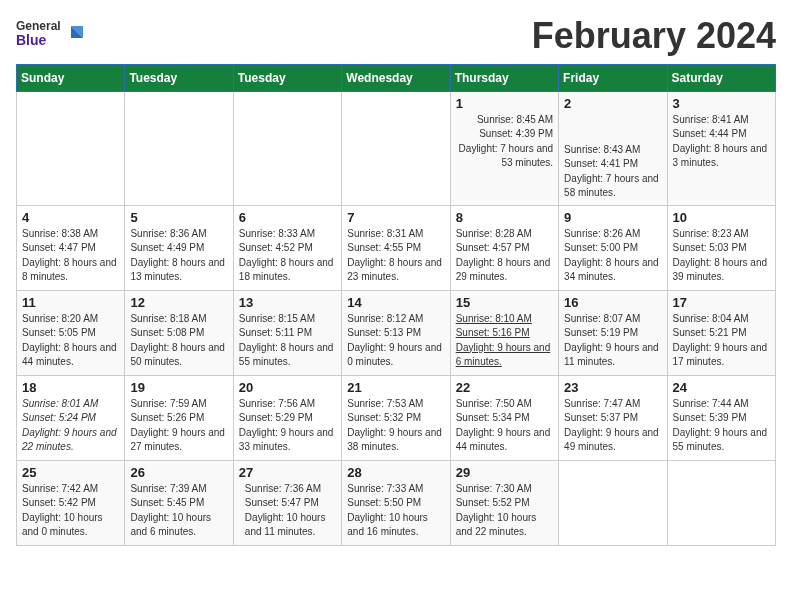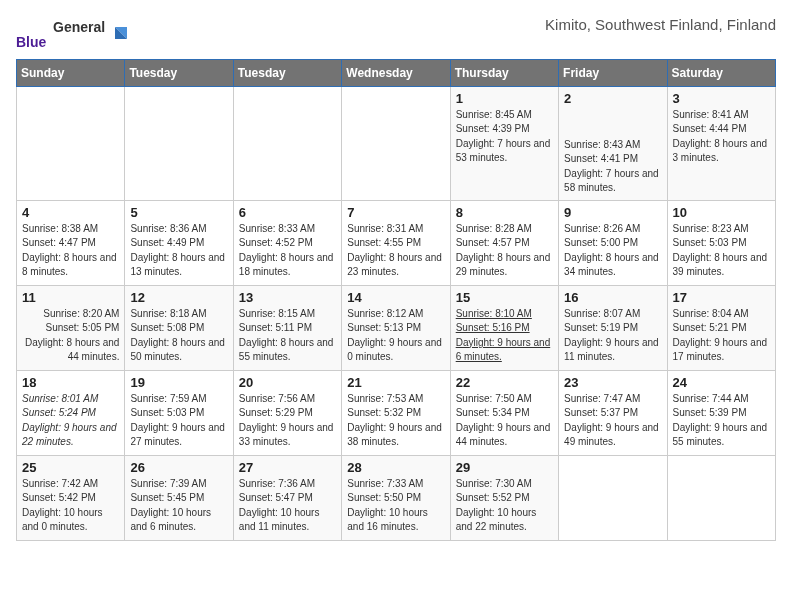--- a/index.html
+++ b/index.html
@@ -20,24 +20,23 @@
       display: flex;
       align-items: center;
       margin-top: 4px;
     }
     .logo-text {
       display: flex;
       flex-direction: column;
       line-height: 1.1;
     }
     .logo-general {
-      font-size: 14px;
+      font-size: 12px;
       font-weight: bold;
       color: #333;
-      margin-left: 37px;
     }
     .logo-blue {
       font-size: 14px;
       font-weight: bold;
       color: #4c1d95;
     }
     .logo-icon {
       width: 24px;
       height: 24px;
       margin-left: 2px;
@@ -54,21 +53,21 @@
     .cal-subtitle {
       font-size: 15px;
       color: #555;
     }
     table {
       width: 100%;
       border-collapse: collapse;
       table-layout: fixed;
     }
     thead tr th {
-      background-color: #737373;
+      background-color: #15803d;
       color: #fff;
       font-size: 12px;
       font-weight: bold;
       padding: 6px 4px;
       border: 1px solid #2e6db4;
       text-align: left;
     }
     tbody tr td {
       border: 1px solid #ccc;
       vertical-align: top;
@@ -105,21 +104,21 @@
     <div class="logo-text">
       <span class="logo-general">General</span>
       <span class="logo-blue">Blue</span>
     </div>
     <svg class="logo-icon" viewBox="0 0 30 30">
       <polygon points="10,5 25,5 25,20" fill="#4a90d9"></polygon>
       <polygon points="10,5 10,20 25,20" fill="#2e6db4"></polygon>
     </svg>
   </div>
   <div class="title-section">
-    <div class="cal-subtitle">Kimito, Southwest Finland, Finland</div>
+    <div class="cal-title">February 2024</div>
   </div>
 </div>
 
 <table>
   <thead>
     <tr>
     <th>Sunday</th>
         <th>Tuesday</th>
         <th>Tuesday</th>
         <th>Wednesday</th>
@@ -129,21 +128,21 @@
       </tr>
   </thead>
   <tbody id="calendar-body">
   <tr>
         <td class="empty-cell"></td>
         <td class="empty-cell"></td>
         <td class="empty-cell"></td>
         <td class="empty-cell"></td>
         <td>
           <span class="day-num">1</span>
-          <div class="day-info" style="white-space: pre-line;">Sunrise: 8:45 AM
+          <div class="day-info" style="white-space: pre-line; text-align: right;">Sunrise: 8:45 AM
 Sunset: 4:39 PM
 Daylight: 7 hours and 53 minutes.</div>
         </td>
         <td>
           <span class="day-num">2</span>
           <div class="day-info" style="white-space: pre-line; margin-top: 32px;">Sunrise: 8:43 AM
 Sunset: 4:41 PM
 Daylight: 7 hours and 58 minutes.</div>
         </td>
         <td>
@@ -193,21 +192,21 @@
         <td>
           <span class="day-num">10</span>
           <div class="day-info" style="white-space: pre-line;">Sunrise: 8:23 AM
 Sunset: 5:03 PM
 Daylight: 8 hours and 39 minutes.</div>
         </td>
       </tr>
       <tr>
         <td>
           <span class="day-num">11</span>
-          <div class="day-info" style="white-space: pre-line; text-align: right;">Sunrise: 8:20 AM
+          <div class="day-info" style="white-space: pre-line;">Sunrise: 8:20 AM
 Sunset: 5:05 PM
 Daylight: 8 hours and 44 minutes.</div>
         </td>
         <td>
           <span class="day-num">12</span>
           <div class="day-info" style="white-space: pre-line;">Sunrise: 8:18 AM
 Sunset: 5:08 PM
 Daylight: 8 hours and 50 minutes.</div>
         </td>
         <td>
@@ -244,21 +243,21 @@
       <tr>
         <td>
           <span class="day-num">18</span>
           <div class="day-info" style="white-space: pre-line; font-style: italic;">Sunrise: 8:01 AM
 Sunset: 5:24 PM
 Daylight: 9 hours and 22 minutes.</div>
         </td>
         <td>
           <span class="day-num">19</span>
           <div class="day-info" style="white-space: pre-line;">Sunrise: 7:59 AM
-Sunset: 5:03 PM
+Sunset: 5:26 PM
 Daylight: 9 hours and 27 minutes.</div>
         </td>
         <td>
           <span class="day-num">20</span>
           <div class="day-info" style="white-space: pre-line;">Sunrise: 7:56 AM
 Sunset: 5:29 PM
 Daylight: 9 hours and 33 minutes.</div>
         </td>
         <td>
           <span class="day-num">21</span>
@@ -293,21 +292,21 @@
 Daylight: 10 hours and 0 minutes.</div>
         </td>
         <td>
           <span class="day-num">26</span>
           <div class="day-info" style="white-space: pre-line;">Sunrise: 7:39 AM
 Sunset: 5:45 PM
 Daylight: 10 hours and 6 minutes.</div>
         </td>
         <td>
           <span class="day-num">27</span>
-          <div class="day-info" style="white-space: pre-line;">Sunrise: 7:36 AM
+          <div class="day-info" style="white-space: pre-line; margin-left: 6px;">Sunrise: 7:36 AM
 Sunset: 5:47 PM
 Daylight: 10 hours and 11 minutes.</div>
         </td>
         <td>
           <span class="day-num">28</span>
           <div class="day-info" style="white-space: pre-line;">Sunrise: 7:33 AM
 Sunset: 5:50 PM
 Daylight: 10 hours and 16 minutes.</div>
         </td>
         <td>

